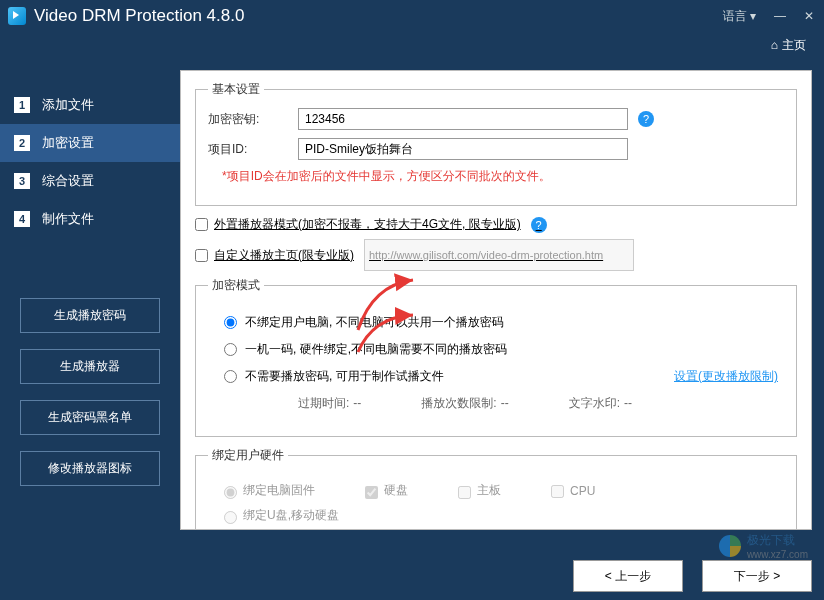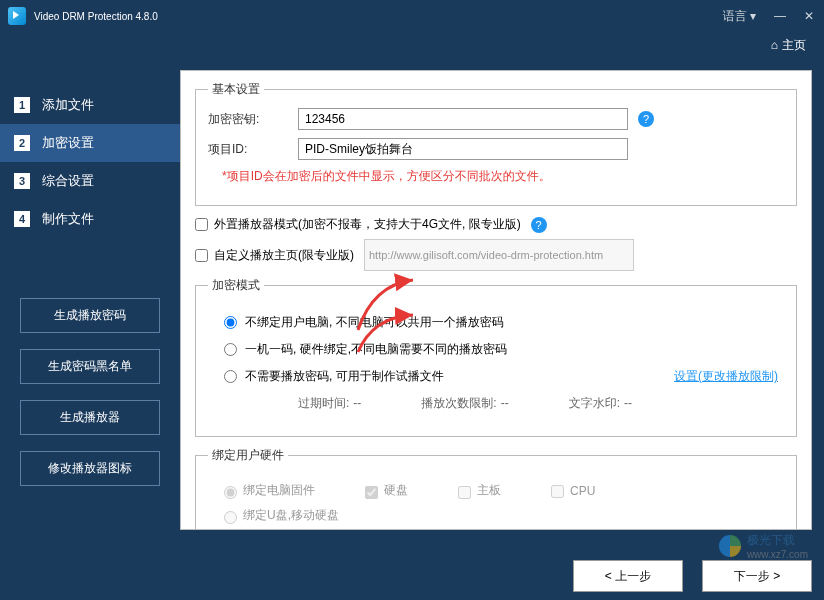--- a/index.html
+++ b/index.html
@@ -1,20 +1,20 @@
 <!DOCTYPE html>
 <html><head>
 <meta charset="utf-8">
 <style>
 * { box-sizing: border-box; margin: 0; padding: 0; }
 body { font-family: "Microsoft YaHei", sans-serif; font-size: 12px; background: #1a3a5c; width: 824px; height: 600px; overflow: hidden; position: relative; }
 .titlebar { height: 32px; background: #1a3a5c; display: flex; align-items: center; padding: 0 8px; color: #fff; }
 .titlebar .app-icon { width: 18px; height: 18px; background: linear-gradient(135deg,#4fc3f7,#0288d1); border-radius: 3px; margin-right: 8px; position: relative; }
 .titlebar .app-icon::after { content:''; position:absolute; left:5px; top:4px; border-left:6px solid #fff; border-top:4px solid transparent; border-bottom:4px solid transparent; }
-.titlebar .title { font-size: 10px; flex: 1; }
+.titlebar .title { font-size: 17px; flex: 1; }
 .titlebar .win-controls { display: flex; align-items: center; gap: 18px; color: #cfd8dc; }
 .titlebar .lang { font-size: 12px; }
 .titlebar .ctrl { width: 12px; cursor: pointer; }
 .home-row { height: 26px; display:flex; justify-content:flex-end; align-items:center; padding-right: 18px; color:#fff; font-size:12px; }
 .home-row .home-icon { margin-right: 4px; }
 .content { display:flex; height: 542px; }
 .sidebar { width: 180px; padding: 28px 0 0 0; }
 .step { display:flex; align-items:center; color:#fff; font-size:13px; padding: 10px 14px; cursor:pointer; position:relative; }
 .step .num { width:16px; height:16px; background:#fff; color:#1a3a5c; display:flex; align-items:center; justify-content:center; font-size:11px; margin-right:12px; font-weight:bold; }
 .step.active { background:#2d5a8e; }
@@ -22,21 +22,21 @@
 .side-buttons { padding: 60px 20px 0 20px; display:flex; flex-direction:column; gap:16px; }
 .side-btn { border:1px solid #5b7ea3; background:transparent; color:#fff; padding:8px 0; font-size:12px; cursor:pointer; text-align:center; }
 .main-panel { background:#fff; margin: 12px 12px 0 0; width: 632px; height: 460px; border:1px solid #bbb; padding: 10px 14px; overflow:hidden; position:relative; }
 fieldset { border:1px solid #bbb; margin-bottom:10px; padding: 10px 12px 20px 12px; }
 legend { font-size:12px; padding:0 4px; color:#333; }
 .row { display:flex; align-items:center; margin-bottom:8px; }
 .lbl { width:90px; color:#333; }
 .text-input { width: 330px; height:22px; border:1px solid #999; padding:0 6px; font-size:12px; }
 .help-icon { width:16px; height:16px; border-radius:50%; background:#2196f3; color:#fff; display:inline-flex; align-items:center; justify-content:center; font-size:11px; margin-left:10px; cursor:pointer; }
 .warn { color:#e53935; margin-left: 14px; }
-.chk-row { display:flex; align-items:center; margin:6px 0; }
+.chk-row { display:flex; align-items:center; margin:6px 0;text-decoration:underline; }
 .chk-row input[type=checkbox] { margin-right:6px; }
 .url-input { width: 270px; height:20px; border:1px solid #ccc; background:#f7f7f7; color:#999; font-size:11px; padding:15px 4px; margin-left:10px; }
 .radio-row { margin:10px 0 10px 16px; display:flex; align-items:center; }
 .radio-row input { margin-right:8px; }
 .settings-link { color:#2196f3; margin-left:auto; margin-right:6px; text-decoration:underline; cursor:pointer; }
 .params { display:flex; gap:60px; margin: 6px 0 4px 90px; color:#666; font-size:12px; }
 .params span.val { margin-left:4px; }
 .bind-row { margin:8px 0 6px 16px; display:flex; align-items:center; gap:50px; color:#999; }
 .bind-row label { display:flex; align-items:flex-end; gap:6px; }
 .footer { position:absolute; right:12px; bottom:8px; display:flex; gap:19px; }
@@ -78,22 +78,22 @@
       <div class="num">3</div>
       <span>综合设置</span>
     </div>
     <div class="step">
       <div class="num">4</div>
       <span>制作文件</span>
     </div>
 
     <div class="side-buttons">
       <button class="side-btn">生成播放密码</button>
+      <button class="side-btn">生成播放器</button>
       <button class="side-btn">生成密码黑名单</button>
-      <button class="side-btn">生成播放器</button>
       <button class="side-btn">修改播放器图标</button>
     </div>
   </div>
 
   <div class="main-panel">
     <fieldset>
       <legend>基本设置</legend>
       <div class="row">
         <span class="lbl">加密密钥:</span>
         <input class="text-input" value="123456" style="">

